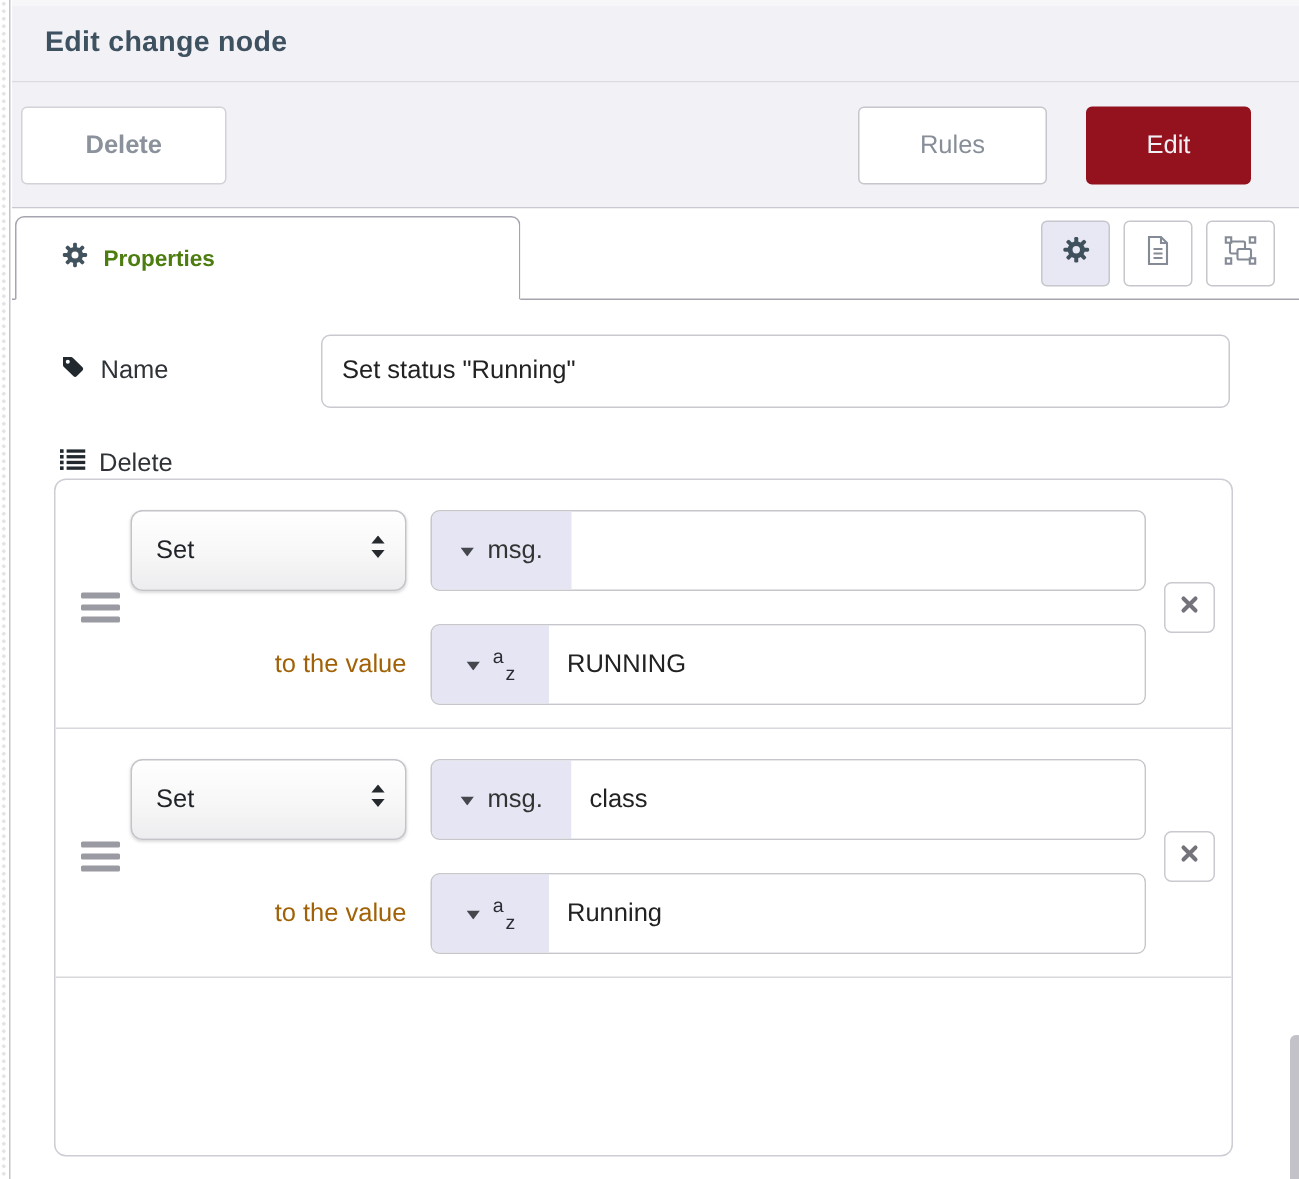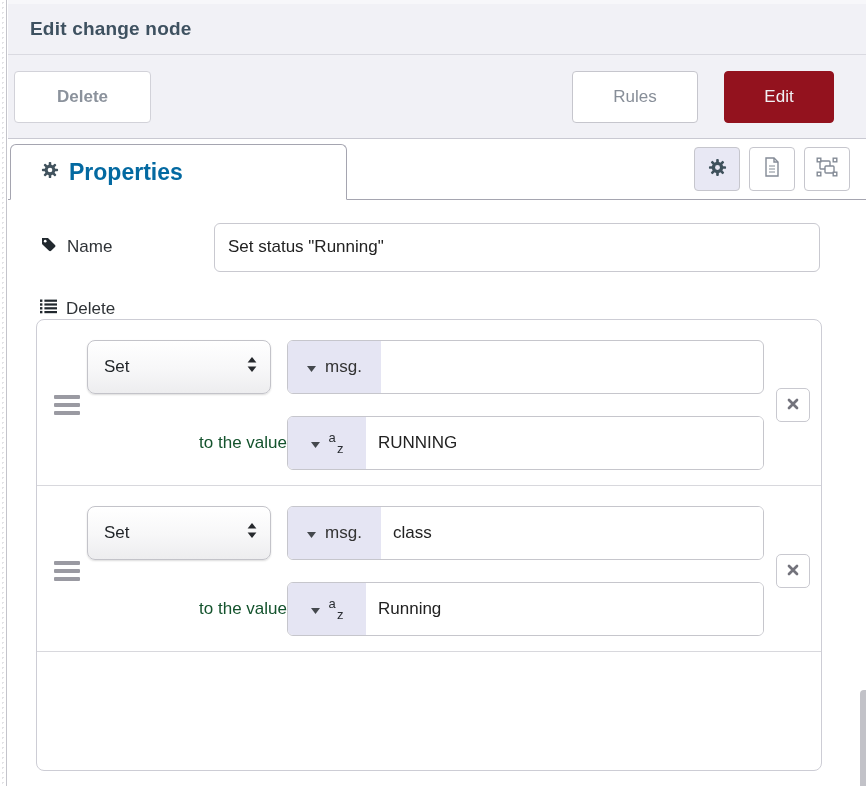--- a/index.html
+++ b/index.html
@@ -28,21 +28,21 @@
   .spacer { flex:1; }
   .btn-cancel { width:126px; background:#fff; border:1px solid #c6c6cd; color:#878e98; margin-right:26px; }
   .btn-done { width:110px; background:#93121e; border:1px solid #93121e; color:#f0f1f5; }
 
   .tab-row { height:61px; background:#fff; border-bottom:1px solid #a5a5b0;
     display:flex; align-items:flex-end; padding-right:16px; position:relative; }
   .tab-active { width:337px; height:56px; margin-left:2px; margin-bottom:-1px;
     background:#fff; border:1px solid #a5a5b0; border-bottom:1px solid #fff;
     border-radius:6px 6px 0 0; display:flex; align-items:center; gap:10px;
     padding-left:30px; cursor:pointer; }
-  .tab-label { font-size:23px; font-weight:bold; color:#0369a1; }
+  .tab-label { font-size:15px; font-weight:bold; color:#4d7c0f; }
   .icon-btns { margin-left:auto; display:flex; gap:9px; align-items:center; margin-bottom:8px; }
   .icon-btn { width:46px; height:44px; background:#fff; border:1px solid #c6c6cd;
     border-radius:4px; display:flex; align-items:center; justify-content:center; cursor:pointer; }
   .icon-btn.selected { background:#e8e8f4; }
 
   .form { flex:1; background:#fff; padding:22px 46px 0 32px; }
 
   .name-row { display:flex; align-items:center; height:50px; }
   .field-label { display:flex; align-items:center; gap:10px; width:174px;
     font-size:17px; color:#2f3337; }
@@ -75,22 +75,22 @@
   .tin { display:flex; width:477px; height:54px; border:1px solid #c6c6cc;
     border-radius:6px; overflow:hidden; background:#fff; }
   .tin-btn { background:#e5e5f3; display:flex; align-items:center; justify-content:center;
     gap:9px; cursor:pointer; }
   .tin-btn.prop { width:93px; }
   .tin-btn.val { width:78px; }
   .tin-prefix { font-size:17px; color:#333; }
   .tin-input { flex:1; border:none; outline:none; font-size:17px; color:#222;
     padding:0 12px; font-family:"Liberation Sans", sans-serif; background:#fff; }
 
-  .to-label { grid-column:2; align-self:center; justify-self:end; 
-    font-size:17px; color:#14532d; }
+  .to-label { grid-column:2; align-self:center; justify-self:end; padding-right:16px;
+    font-size:17px; color:#a16207; }
 
   .x-col { grid-row:1/3; grid-column:4; align-self:center; justify-self:center; }
   .x-btn { width:34px; height:34px; background:#fff; border:1px solid #c9c9d0;
     border-radius:5px; display:flex; align-items:center; justify-content:center; cursor:pointer; }
 
   .az { position:relative; width:15px; height:26px; display:inline-block; }
   .az i { font-style:normal; position:absolute; font-size:13px; color:#2a2e33; line-height:1; }
   .az i:first-child { top:1px; left:0; }
   .az i:last-child { bottom:1px; right:0; }
 

